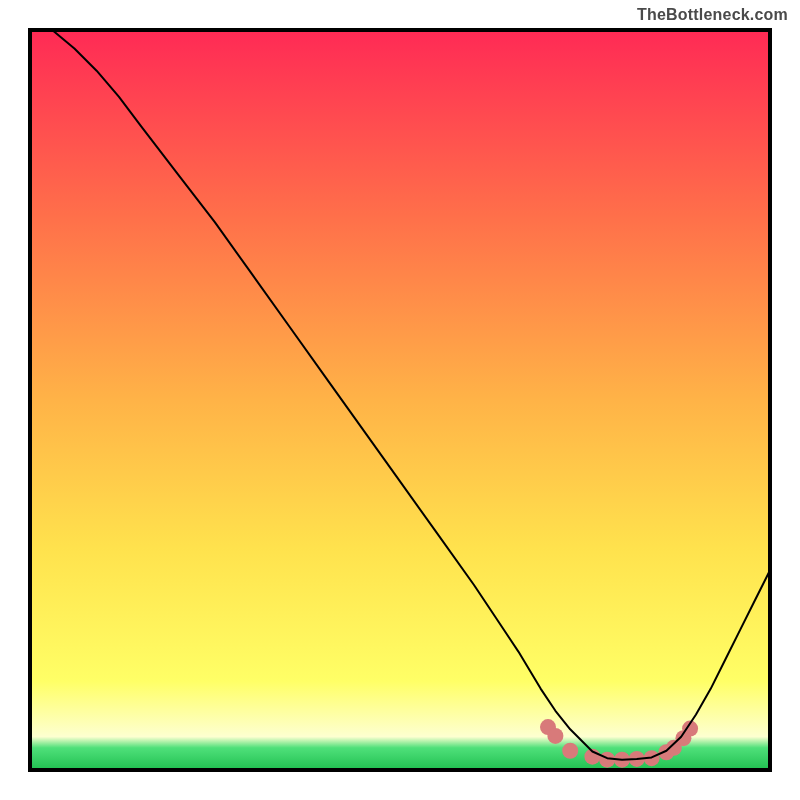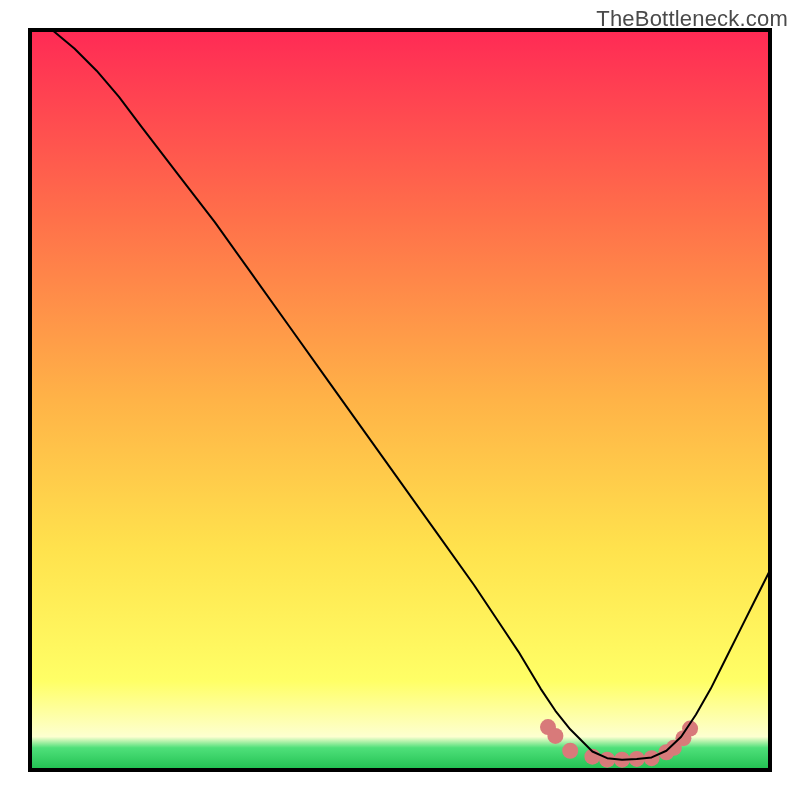--- a/index.html
+++ b/index.html
@@ -13,22 +13,22 @@
   }
   .container {
     position: relative;
     width: 800px;
     height: 800px;
   }
   .watermark {
     position: absolute;
     top: 6px;
     right: 12px;
-    font-size: 22px;
-    font-weight: 400;
+    font-size: 16px;
+    font-weight: 700;
     color: #4a4a4a;
     letter-spacing: 0.2px;
     z-index: 5;
   }
   svg.chart {
     position: absolute;
     top: 0;
     left: 0;
     width: 800px;
     height: 800px;

